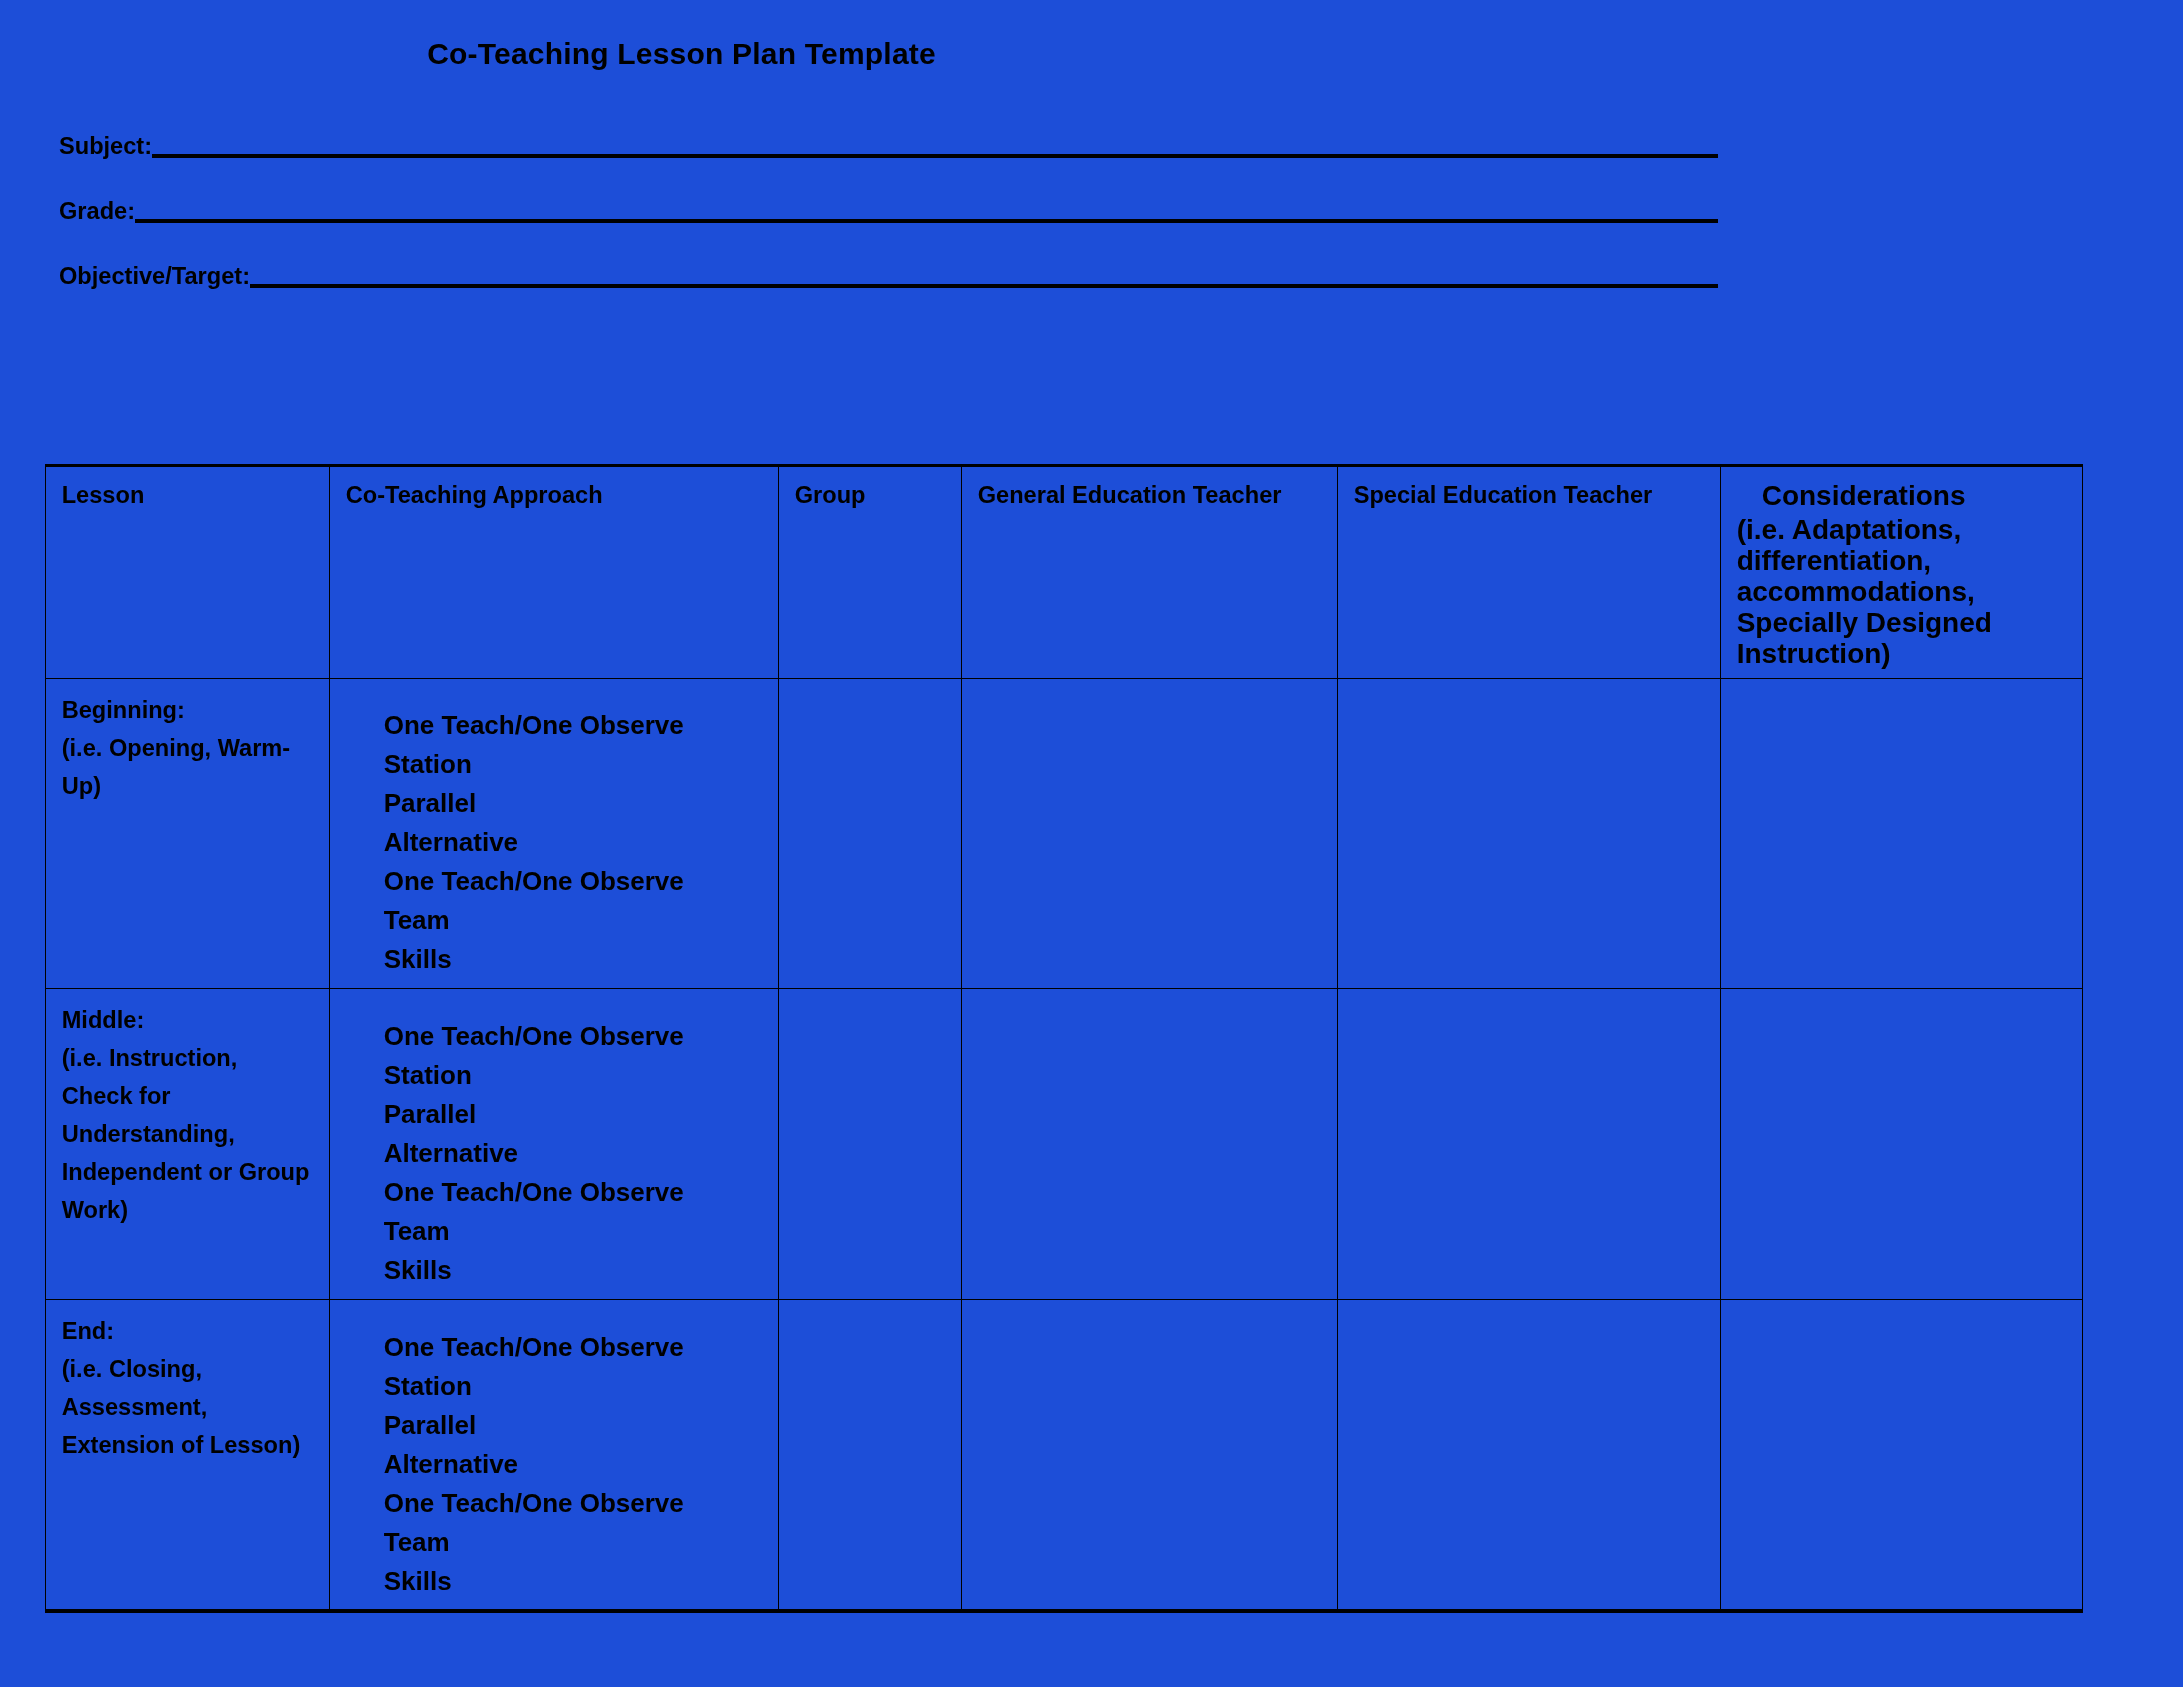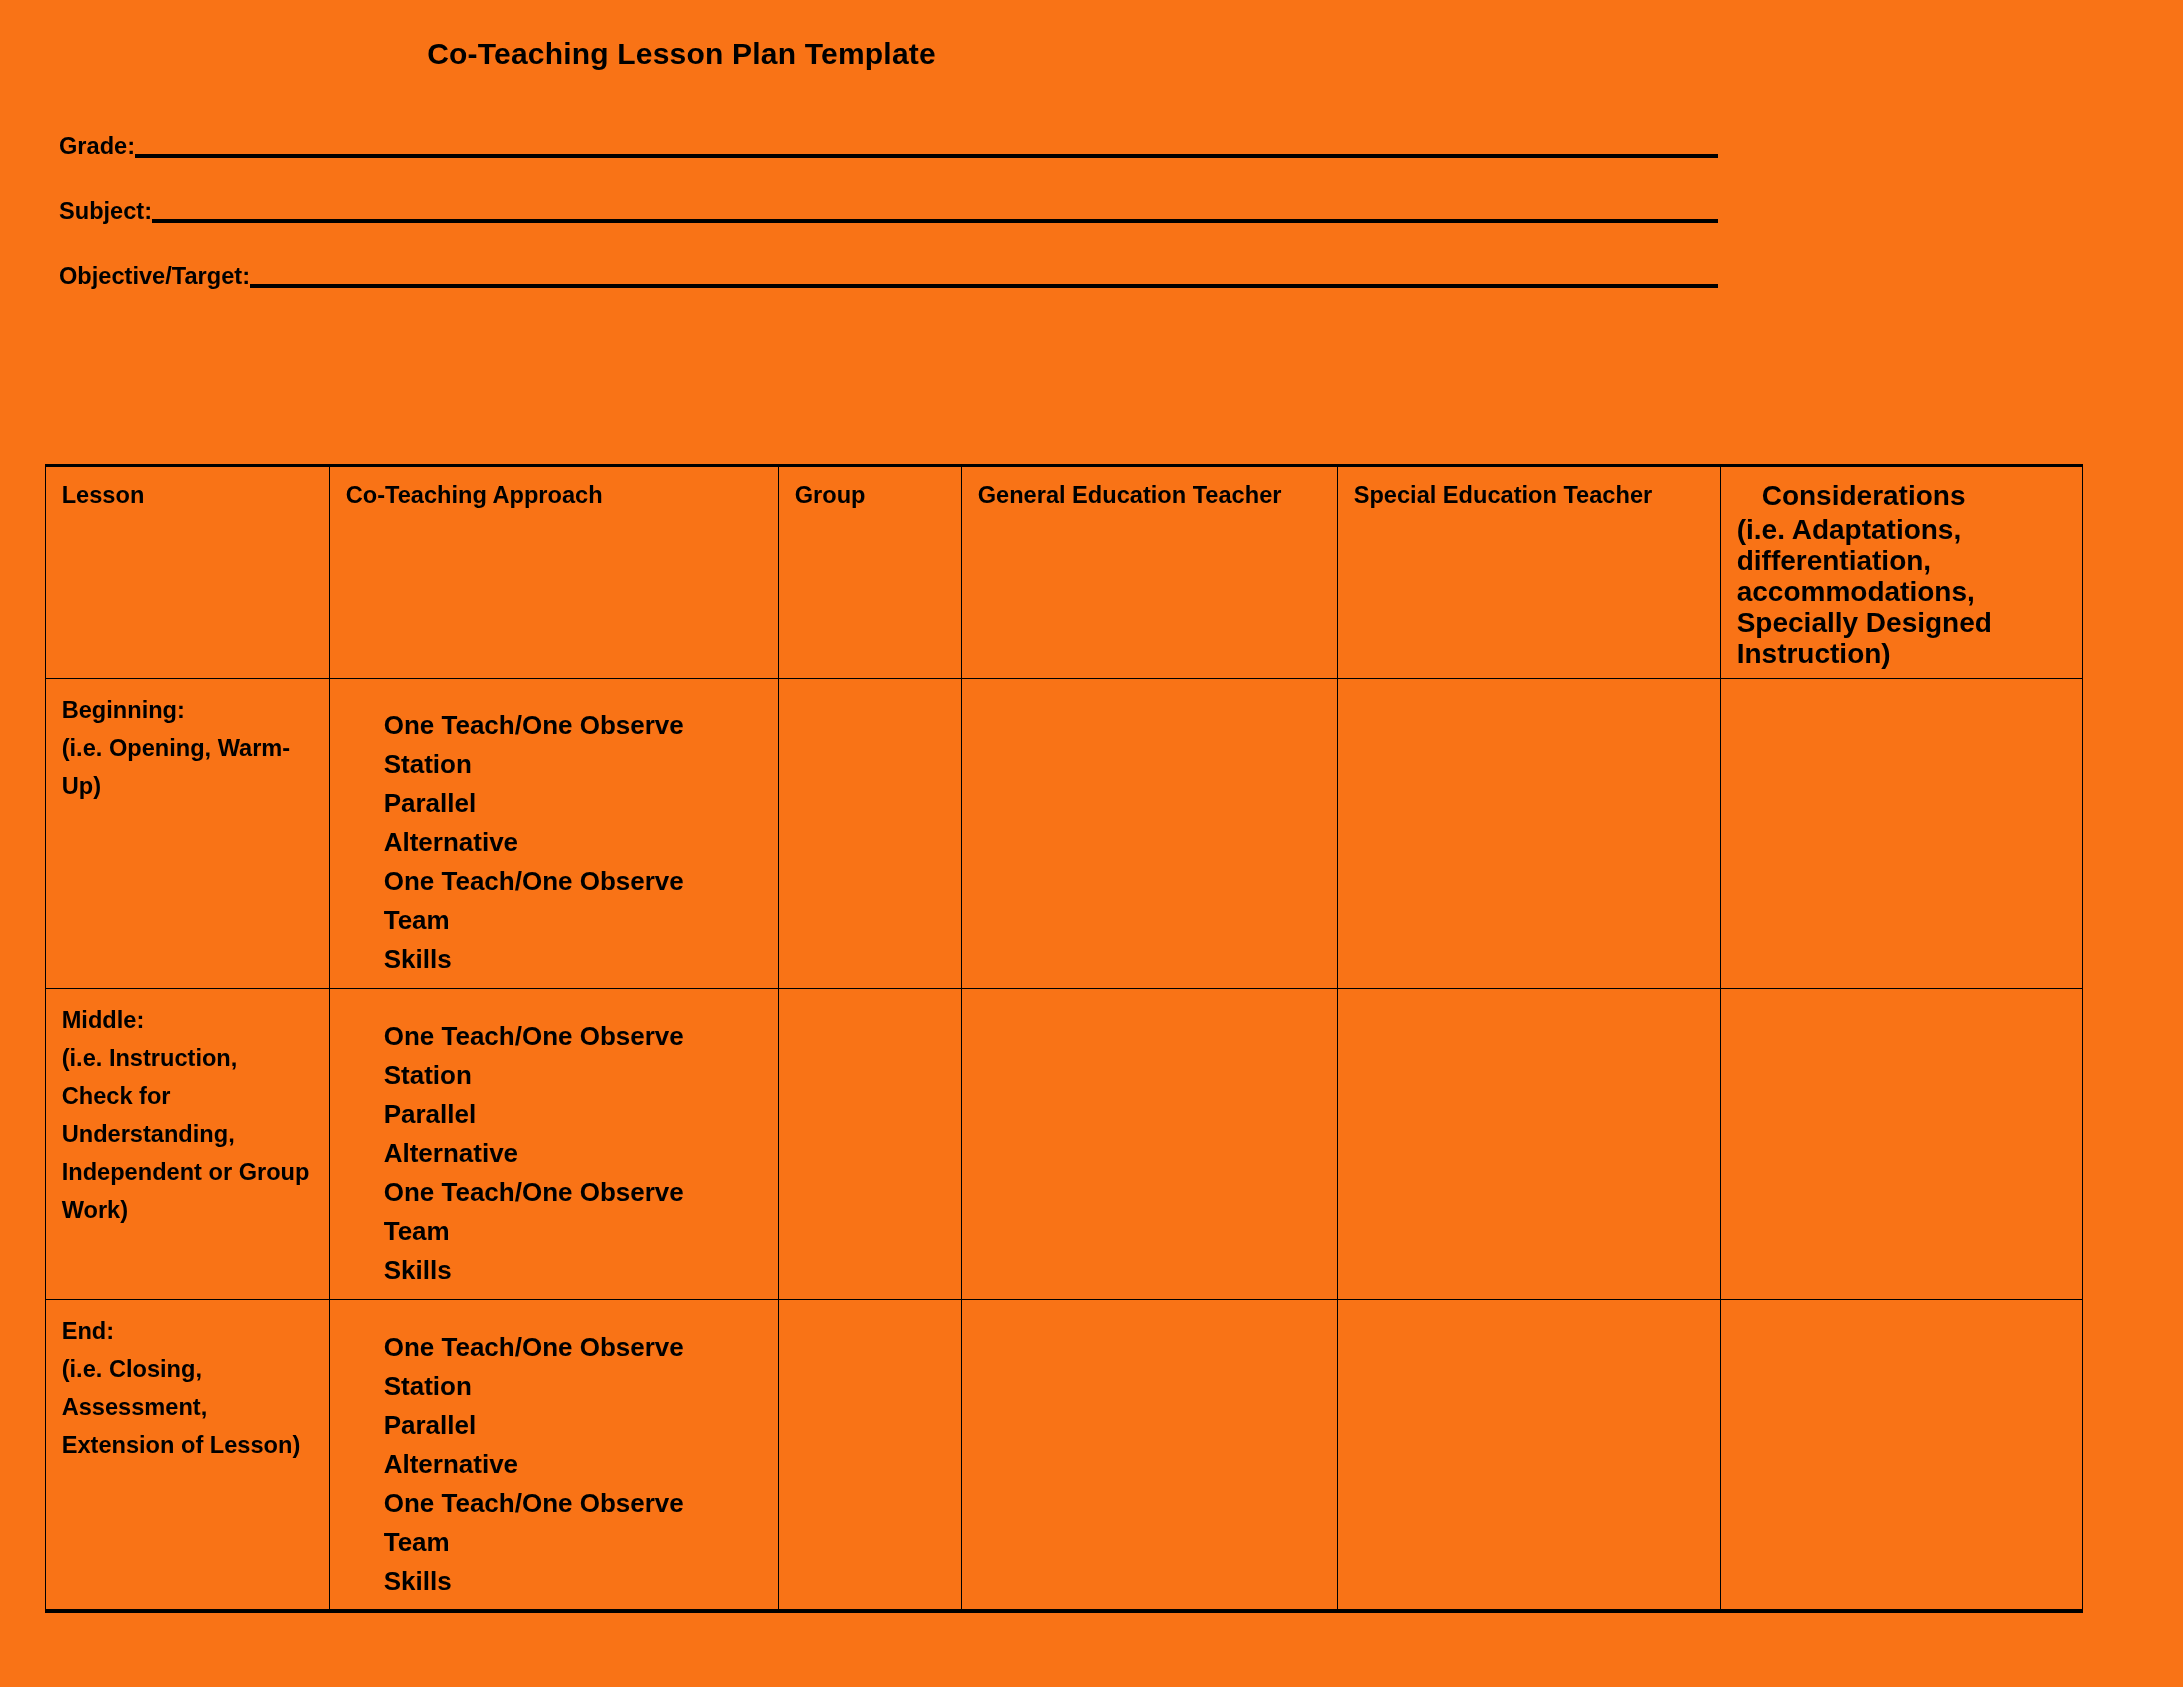--- a/index.html
+++ b/index.html
@@ -15,21 +15,21 @@
     color: #000000;
     position: relative;
     overflow: hidden;
   }
 
   .page {
     position: absolute;
     left: 0; top: 0;
     width: 2184px;
     height: 1687px;
-    background: #f97316;
+    background: #1d4ed8;
   }
 
   
   .doc-title {
     position: absolute;
     left: 0;
     top: 37px;
     width: 1363px;
     text-align: center;
     font-size: 30px;
@@ -143,26 +143,26 @@
 </head>
 <body>
 
 <div class="page">
 
   <div class="doc-title">Co-Teaching Lesson Plan Template</div>
 
   <div class="fields">
 
     <div class="field-row">
-      <span class="field-label">Grade:</span>
+      <span class="field-label">Subject:</span>
       <span class="field-rule"></span>
     </div>
 
     <div class="field-row">
-      <span class="field-label">Subject:</span>
+      <span class="field-label">Grade:</span>
       <span class="field-rule"></span>
     </div>
 
 
     <div class="field-row">
       <span class="field-label">Objective/Target:</span>
       <span class="field-rule"></span>
     </div>
 
 

